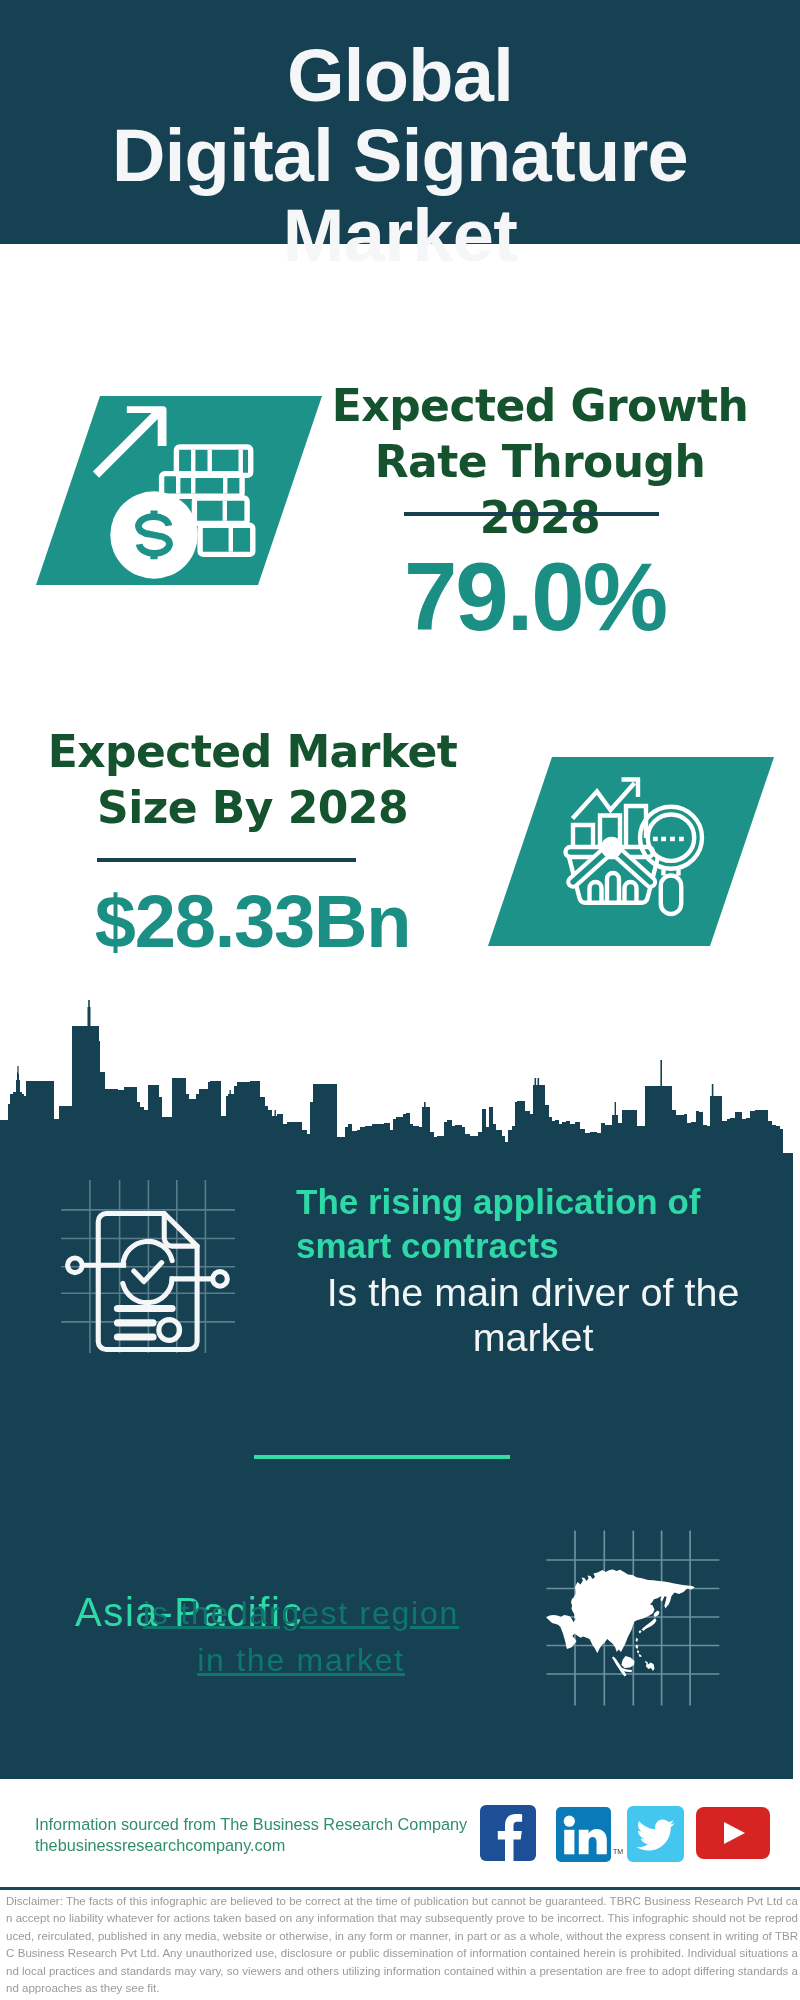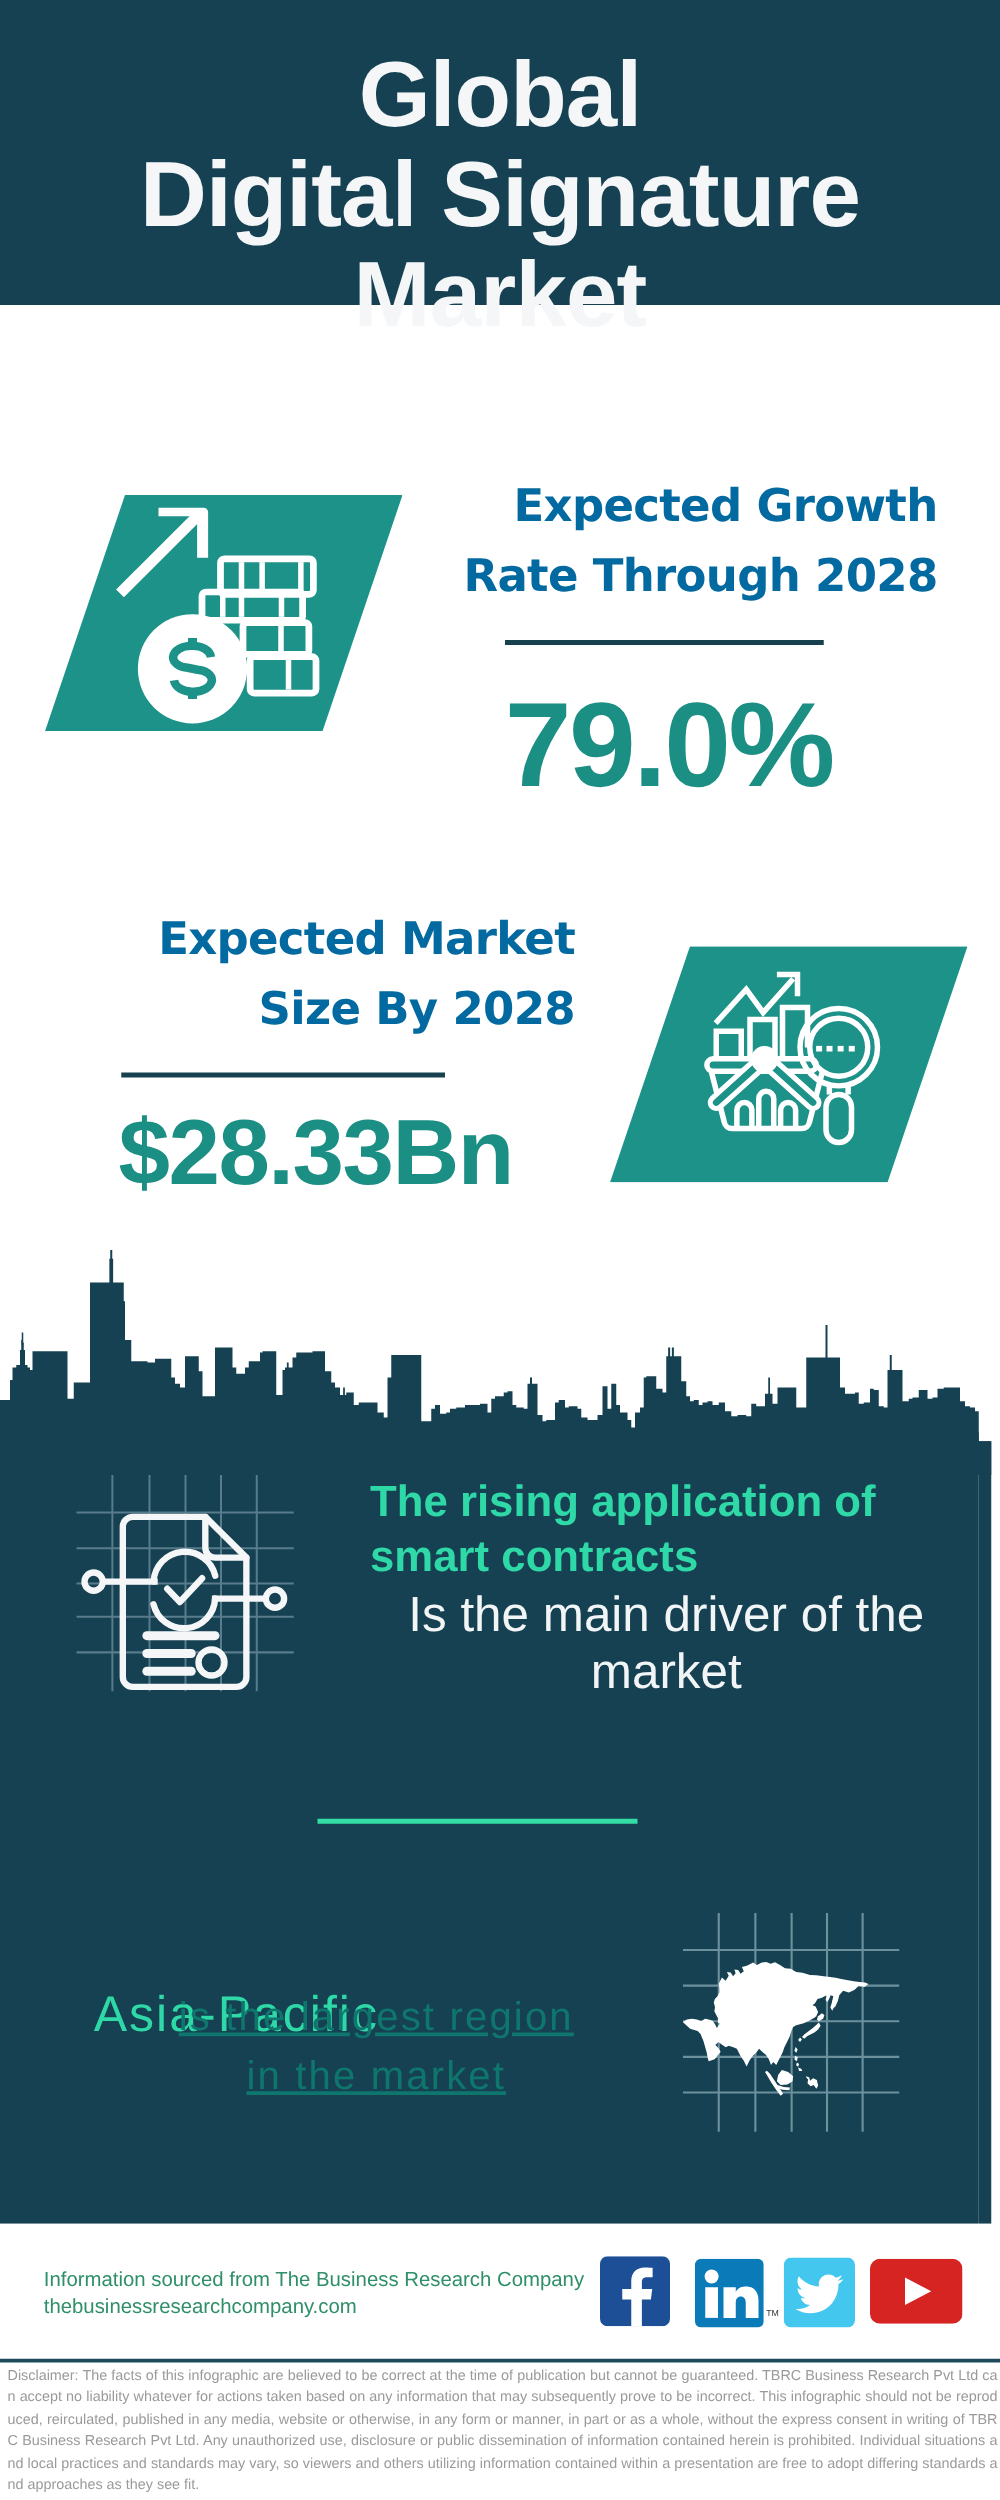--- a/index.html
+++ b/index.html
@@ -28,23 +28,23 @@
   .soc { position:absolute; }
 
   
   .darkbody { position:absolute; left:0; top:1146px; width:783px; height:633px; background:#164152; }
   .darkbody2 { position:absolute; left:783px; top:1153px; width:9.5px; height:626px; background:#164152; }
   .skyline { position:absolute; left:0; top:1000px; width:800px; height:180px; }
 
   .par { position:absolute; background:#1c9289;
       clip-path: polygon(64px 0, 100% 0, calc(100% - 64px) 100%, 0 100%); }
 
-  .stat-label { position:absolute; color:#0369a1; font-size:36px; font-weight:bold;
+  .stat-label { position:absolute; color:#14532d; font-size:44px; font-weight:bold;
       font-family:"DejaVu Sans", sans-serif; letter-spacing:-0.55px;
-      line-height:56px; text-align:right; }
+      line-height:56px; text-align:center; }
   .stat-rule { position:absolute; height:4px; background:#17414f; }
   .stat-value { position:absolute; color:#1c8f84; font-size:97px; font-weight:bold;
       line-height:97px; text-align:center; letter-spacing:-2px;}
 </style>
 </head>
 <body>
 
 <div class="page">
   <div class="darkbody"></div>
   <div class="darkbody2"></div>

